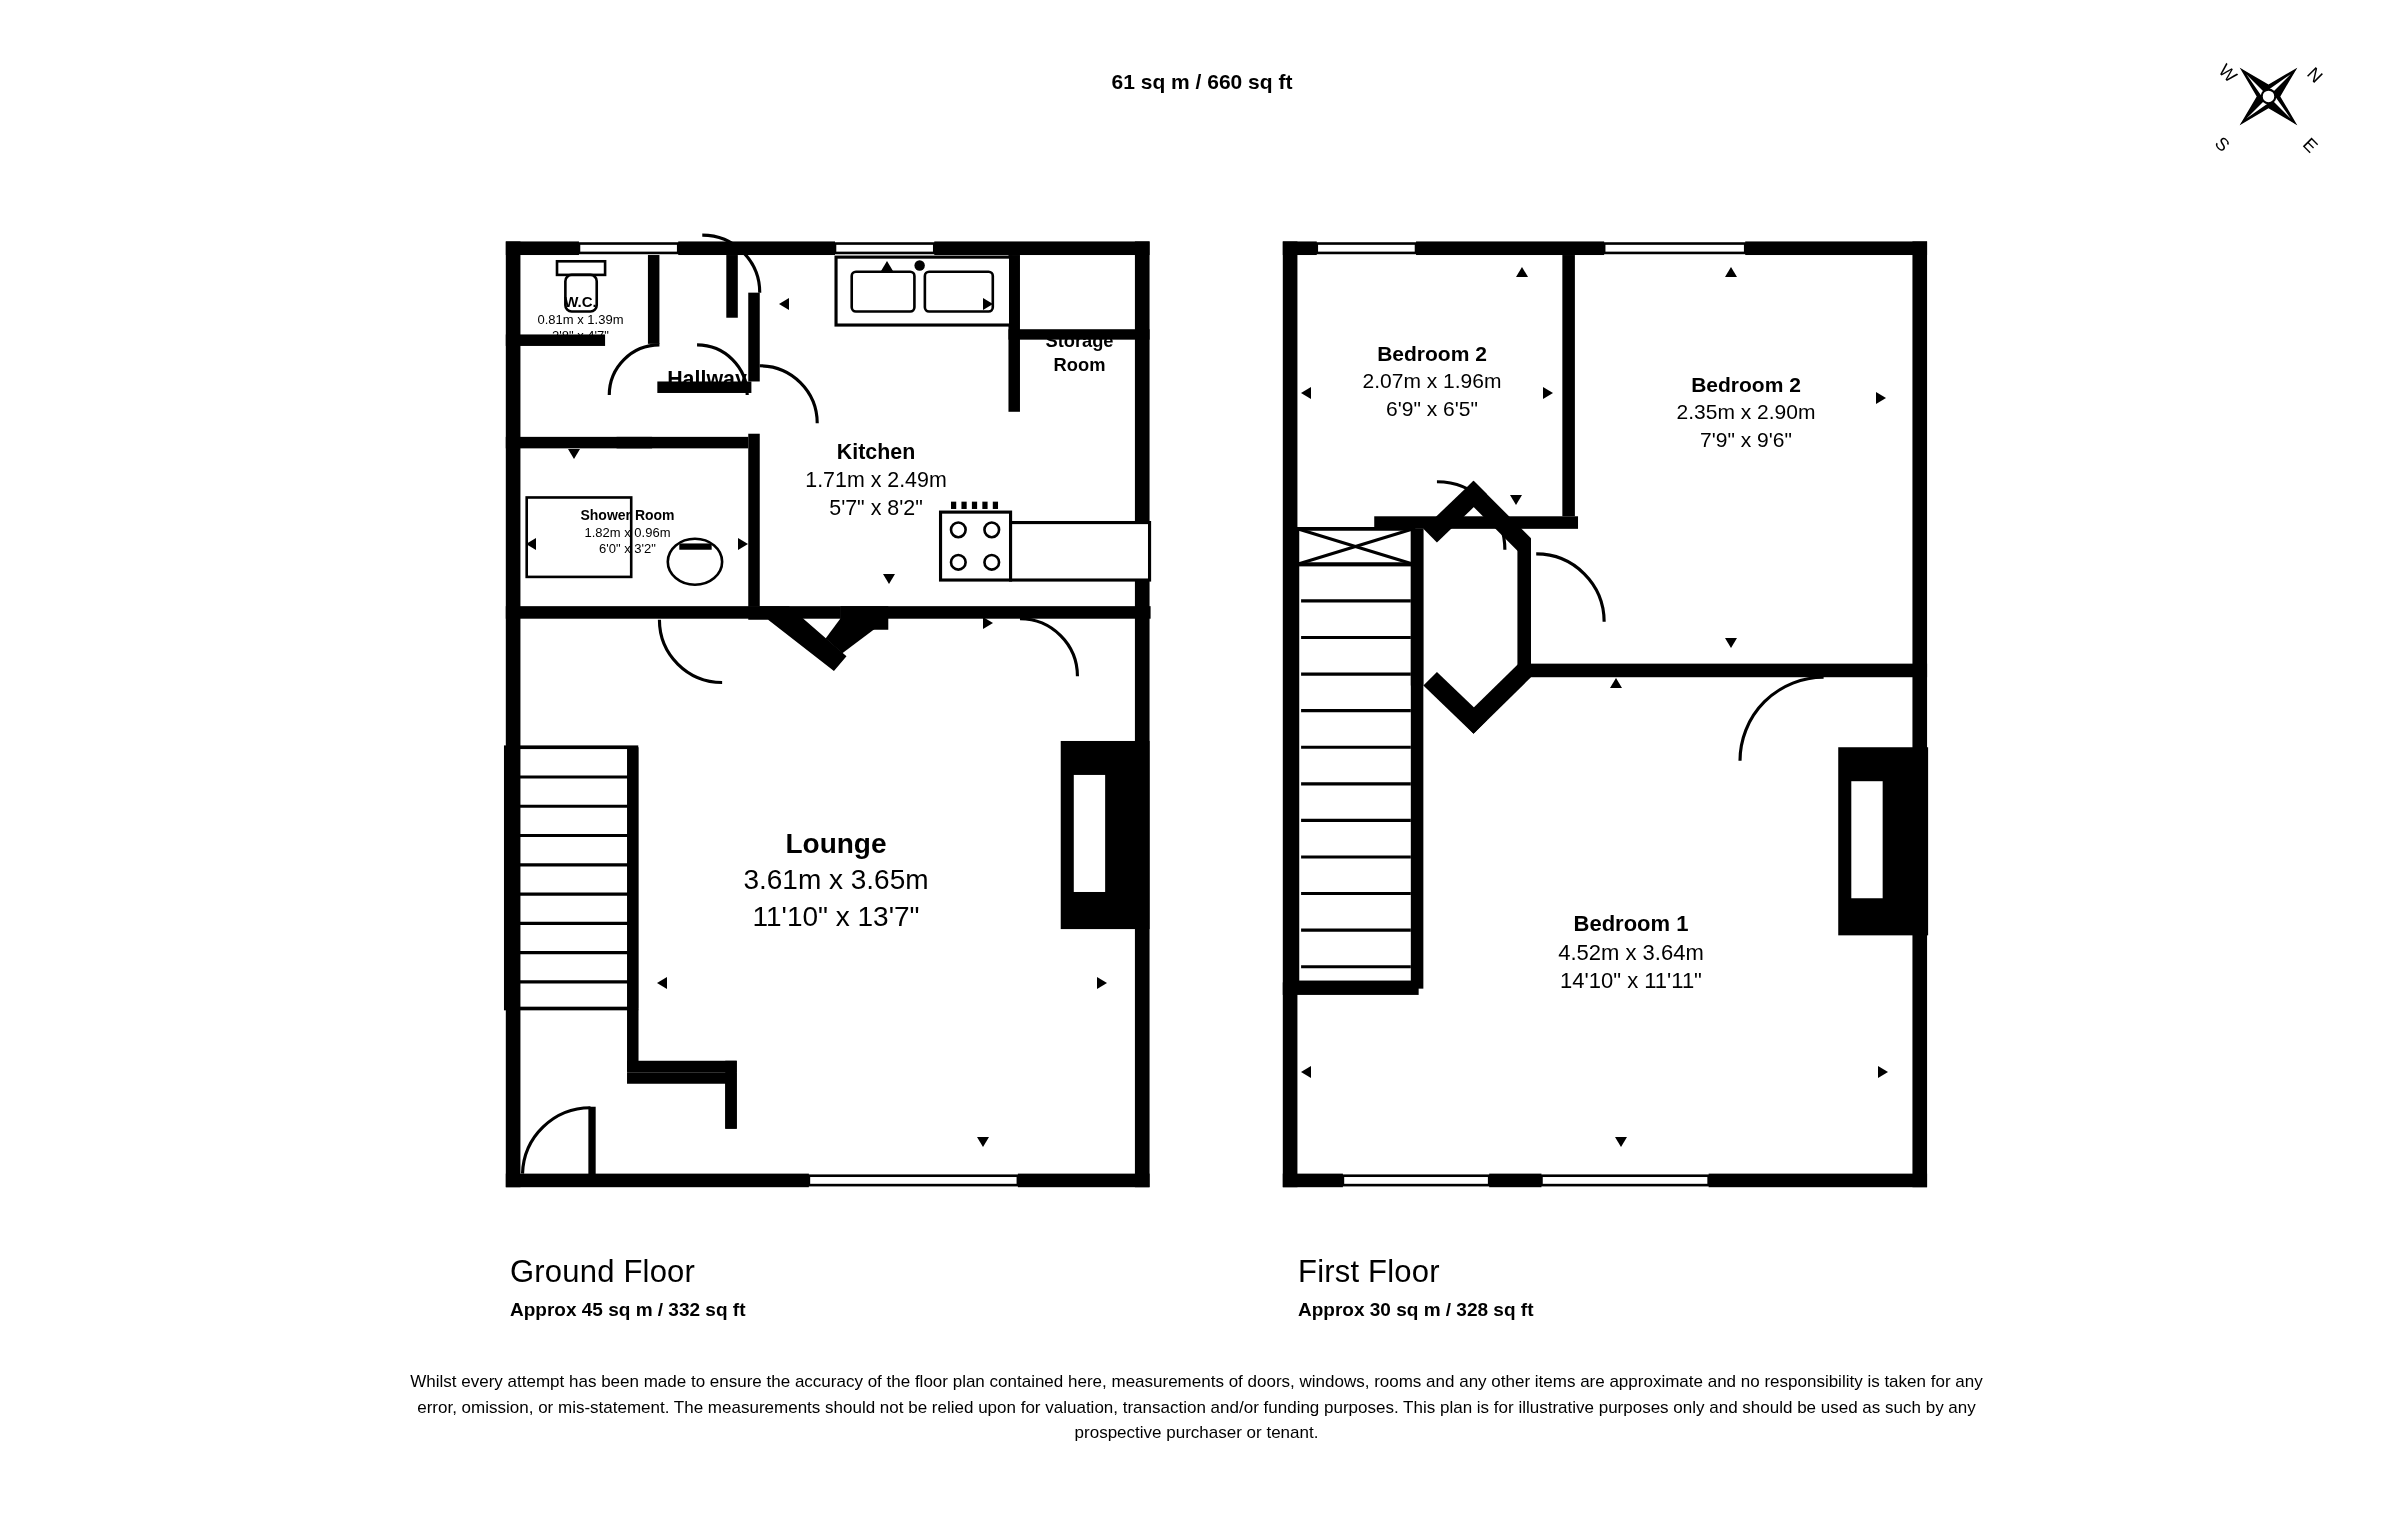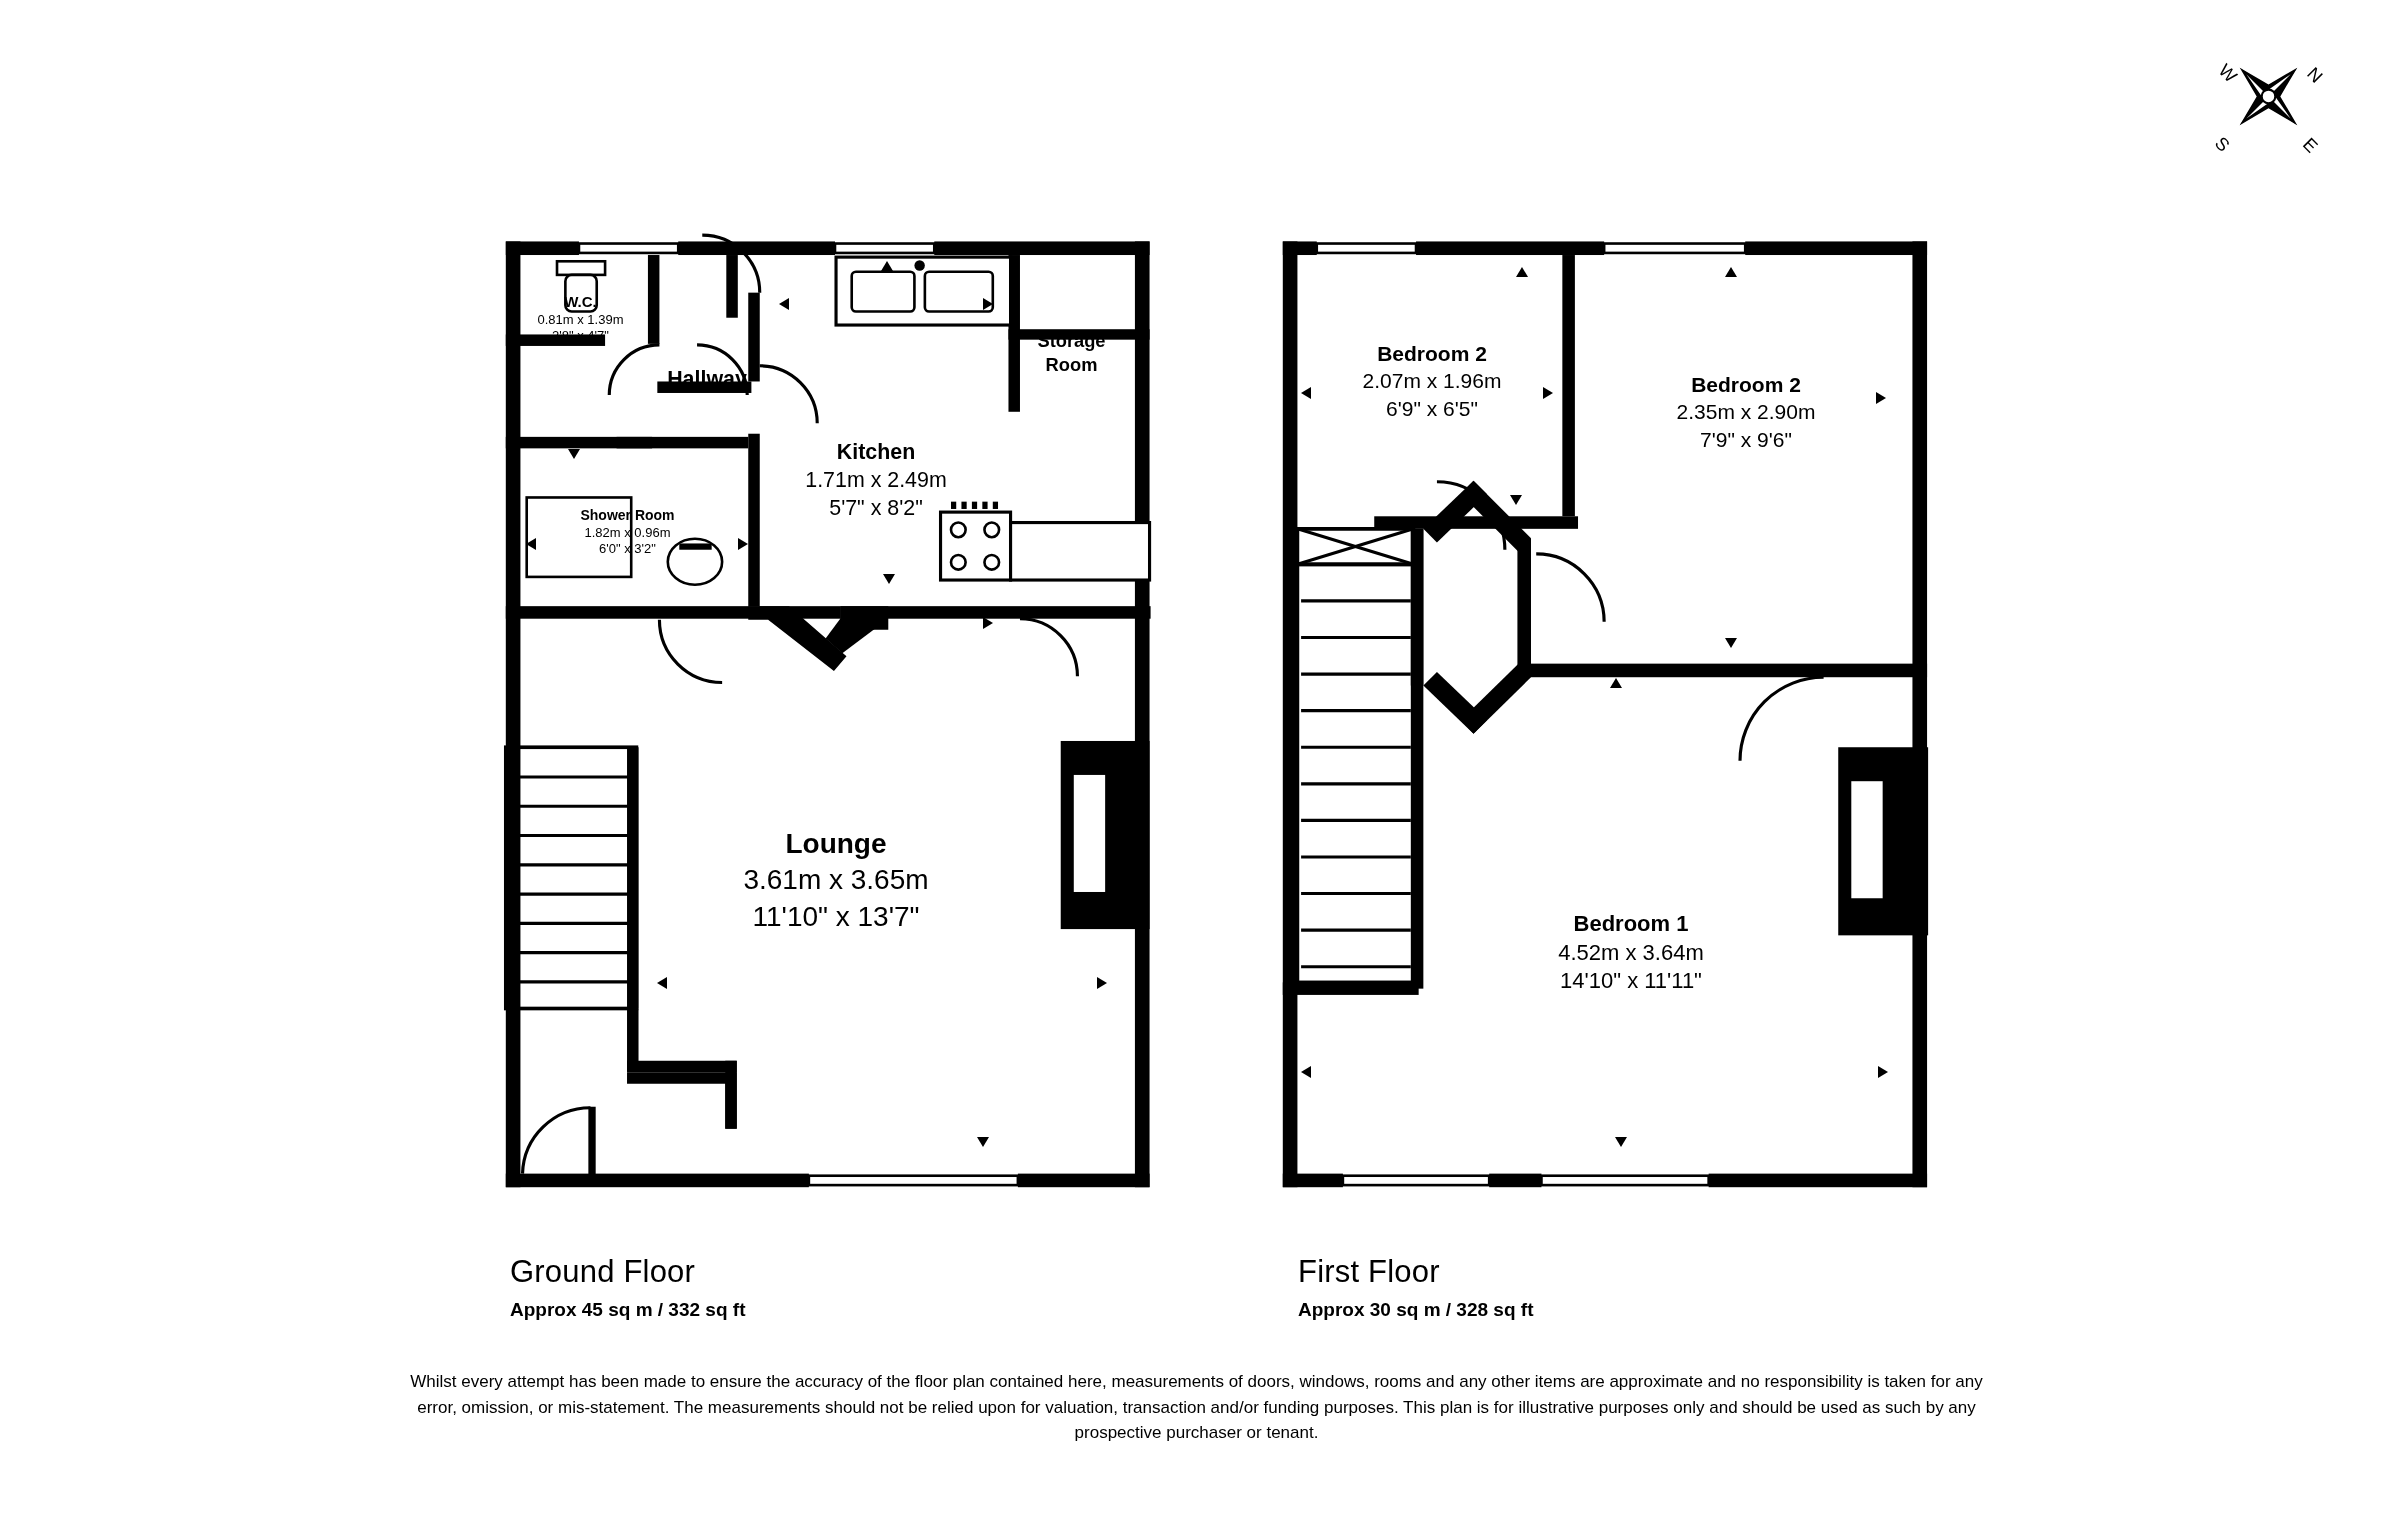--- a/index.html
+++ b/index.html
@@ -39,20 +39,21 @@
   .ar-l{border-top:6.8px solid transparent;border-bottom:6.8px solid transparent;border-right:10px solid #000;}
   .ar-r{border-top:6.8px solid transparent;border-bottom:6.8px solid transparent;border-left:10px solid #000;}
   .ar-u{border-left:6.8px solid transparent;border-right:6.8px solid transparent;border-bottom:10px solid #000;}
   .ar-d{border-left:6.8px solid transparent;border-right:6.8px solid transparent;border-top:10px solid #000;}
   svg.overlay{position:absolute;left:0;top:0;width:2401px;height:1518px;pointer-events:none;}
 </style>
 </head>
 <body>
 
 <div id="header-title">
+  <div class="l2">61 sq m / 660 sq ft</div>
 </div>
 
 <div id="compass">
   <svg width="167" height="146" viewBox="0 0 320 280">
     <g transform="translate(160,135) rotate(45)">
       <polygon points="0,-78 16,-16 78,0 16,16 0,78 -16,16 -78,0 -16,-16" fill="#000"></polygon>
       <polygon points="0,-60 9,-9 60,0 9,9 0,60 -9,9 -60,0 -9,-9" fill="#fff"></polygon>
       <polygon points="0,-78 12,-12 0,0" fill="#000"></polygon>
       <polygon points="0,78 -12,12 0,0" fill="#000"></polygon>
       <polygon points="78,0 12,12 0,0" fill="#000"></polygon>
@@ -270,21 +271,21 @@
 <div class="room-label tiny" style="left:510px;top:293px;width:141px;font-size:13px;">
   <div class="rname" style="font-size:15px;">W.C.</div>
   <div class="rdim">0.81m x 1.39m</div>
   <div class="rdim">2'8" x 4'7"</div>
 </div>
 
 <div class="room-label" style="left:634px;top:366px;width:146px;font-size:21.4px;">
   <div class="rname">Hallway</div>
 </div>
 
-<div class="room-label" style="left:1009px;top:329px;width:125px;font-size:18.3px;">
+<div class="room-label" style="left:1009px;top:329px;width:125px;font-size:18.3px;padding-left:8px;">
   <div class="rname">Storage</div>
   <div class="rname">Room</div>
 </div>
 
 <div class="room-label" style="left:753px;top:439px;width:246px;font-size:21.4px;">
   <div class="rname">Kitchen</div>
   <div class="rdim">1.71m x 2.49m</div>
   <div class="rdim">5'7" x 8'2"</div>
 </div>
 

